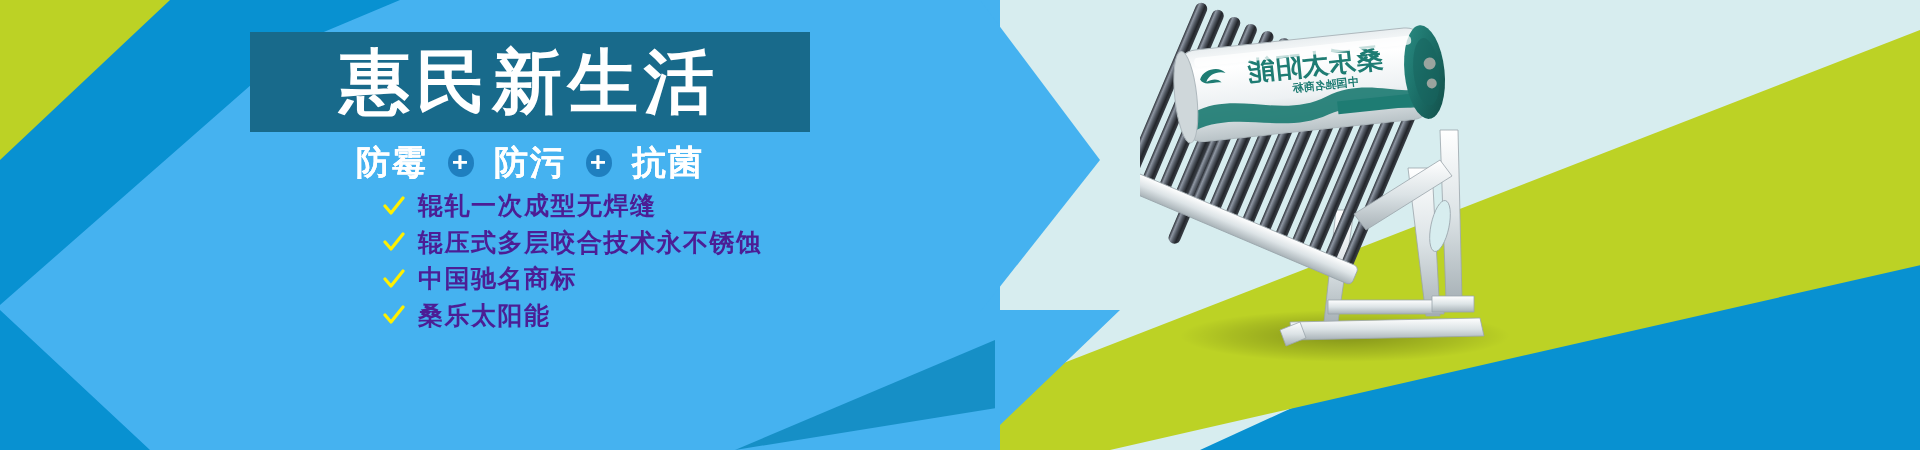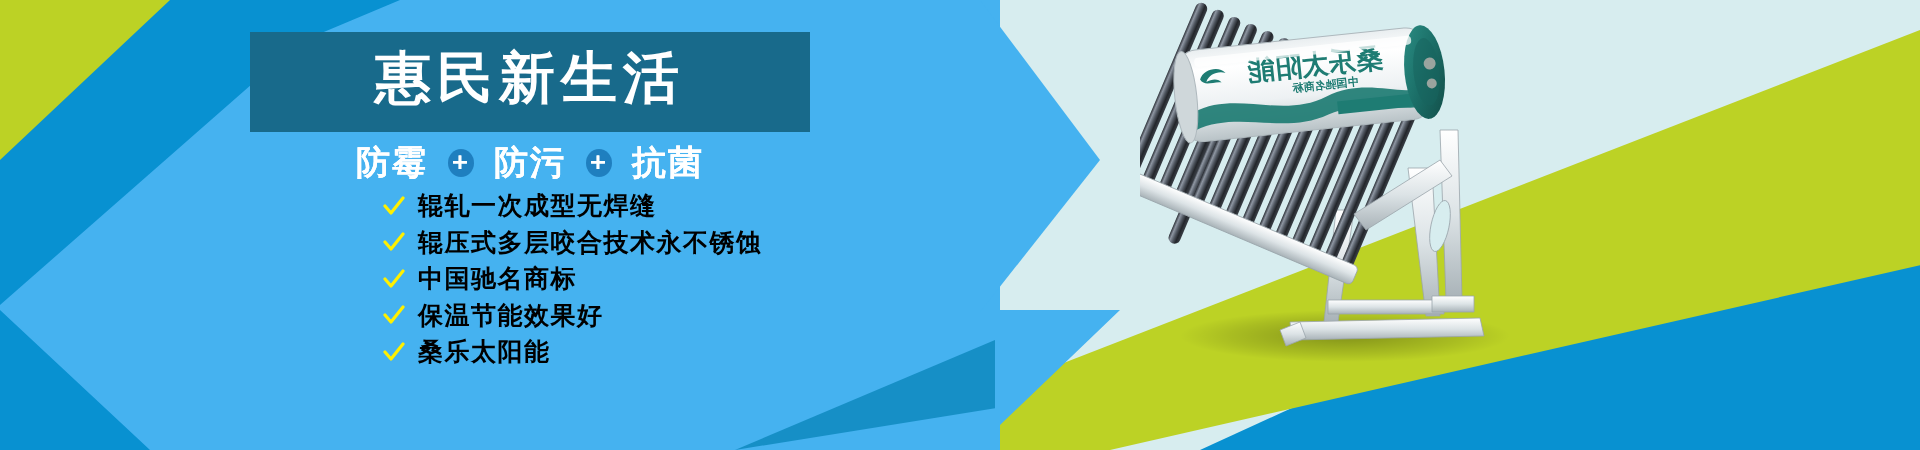--- a/index.html
+++ b/index.html
@@ -56,23 +56,23 @@
   
   .notch{left:735px;bottom:0;width:260px;height:110px;background:#168FC6;
     clip-path:polygon(100% 0%,100% 62%,0% 100%);}
 
   
   .title-box{
     position:absolute;left:250px;top:32px;width:560px;height:100px;
     background:#186A8B;display:flex;align-items:center;justify-content:center;
   }
   .title-text{
-    color:#FFFFFF;font-size:56px;line-height:1;font-weight:700;
+    color:#FFFFFF;font-size:70px;line-height:1;font-weight:700;
     letter-spacing:6px;white-space:nowrap;
-    font-family:Liberation Mono, monospace;
+    font-family:Liberation Sans, sans-serif;
   }
 
   
   .subtitle{
     position:absolute;left:250px;top:140px;width:560px;height:46px;
     display:flex;align-items:center;justify-content:center;gap:20px;
     color:#FFFFFF;font-size:34px;font-weight:700;letter-spacing:2px;
     font-family:"DejaVu Sans","Liberation Sans",sans-serif;
     text-shadow:0 0 0 #fff;
   }
@@ -88,21 +88,21 @@
   .features{
     position:absolute;left:383px;top:192px;width:560px;
     display:flex;flex-direction:column;gap:9px;
   }
   .feature{display:flex;align-items:center;gap:13px;}
   .check{
     width:22px;height:22px;flex:0 0 22px;position:relative;display:block;
   }
   .check svg{display:block;width:22px;height:22px;}
   .feature-label{
-    color:#000000;font-size:25px;font-weight:700;letter-spacing:1.5px;
+    color:#4c1d95;font-size:25px;font-weight:700;letter-spacing:1.5px;
     white-space:nowrap;line-height:1.1;
     font-family:"DejaVu Sans","Liberation Sans",sans-serif;
   }
 
   
   .product{position:absolute;left:1140px;top:0px;width:430px;height:400px;}
   .product svg{display:block;}
 </style>
 </head>
 <body>
@@ -154,28 +154,20 @@
 
     <div class="feature">
       <span class="check">
         <svg viewBox="0 0 22 22">
             <path d="M2 11 L8 18 L20 3" fill="none" stroke="#FFF000" stroke-width="3.2" stroke-linecap="round" stroke-linejoin="round"></path>
           </svg>
       </span>
       <span class="feature-label">中国驰名商标</span>
     </div>
 
-    <div class="feature">
-      <span class="check">
-        <svg viewBox="0 0 22 22">
-            <path d="M2 11 L8 18 L20 3" fill="none" stroke="#FFF000" stroke-width="3.2" stroke-linecap="round" stroke-linejoin="round"></path>
-          </svg>
-      </span>
-      <span class="feature-label">保温节能效果好</span>
-    </div>
 
     <div class="feature">
       <span class="check">
         <svg viewBox="0 0 22 22">
             <path d="M2 11 L8 18 L20 3" fill="none" stroke="#FFF000" stroke-width="3.2" stroke-linecap="round" stroke-linejoin="round"></path>
           </svg>
       </span>
       <span class="feature-label">桑乐太阳能</span>
     </div>
 

